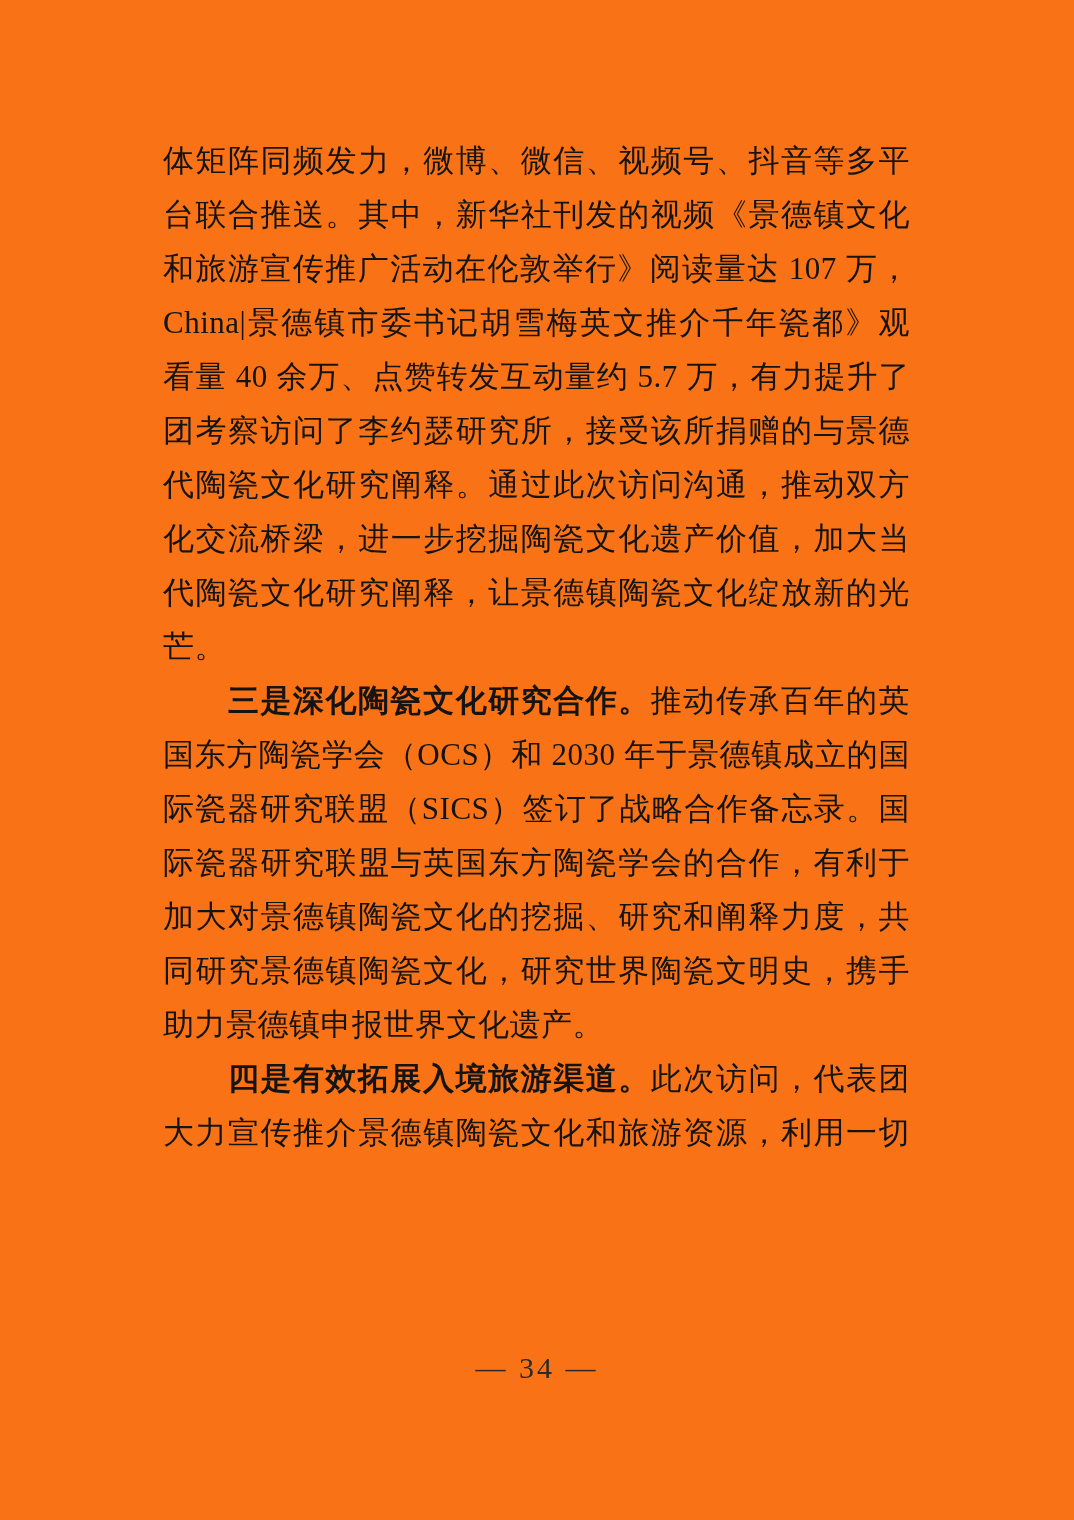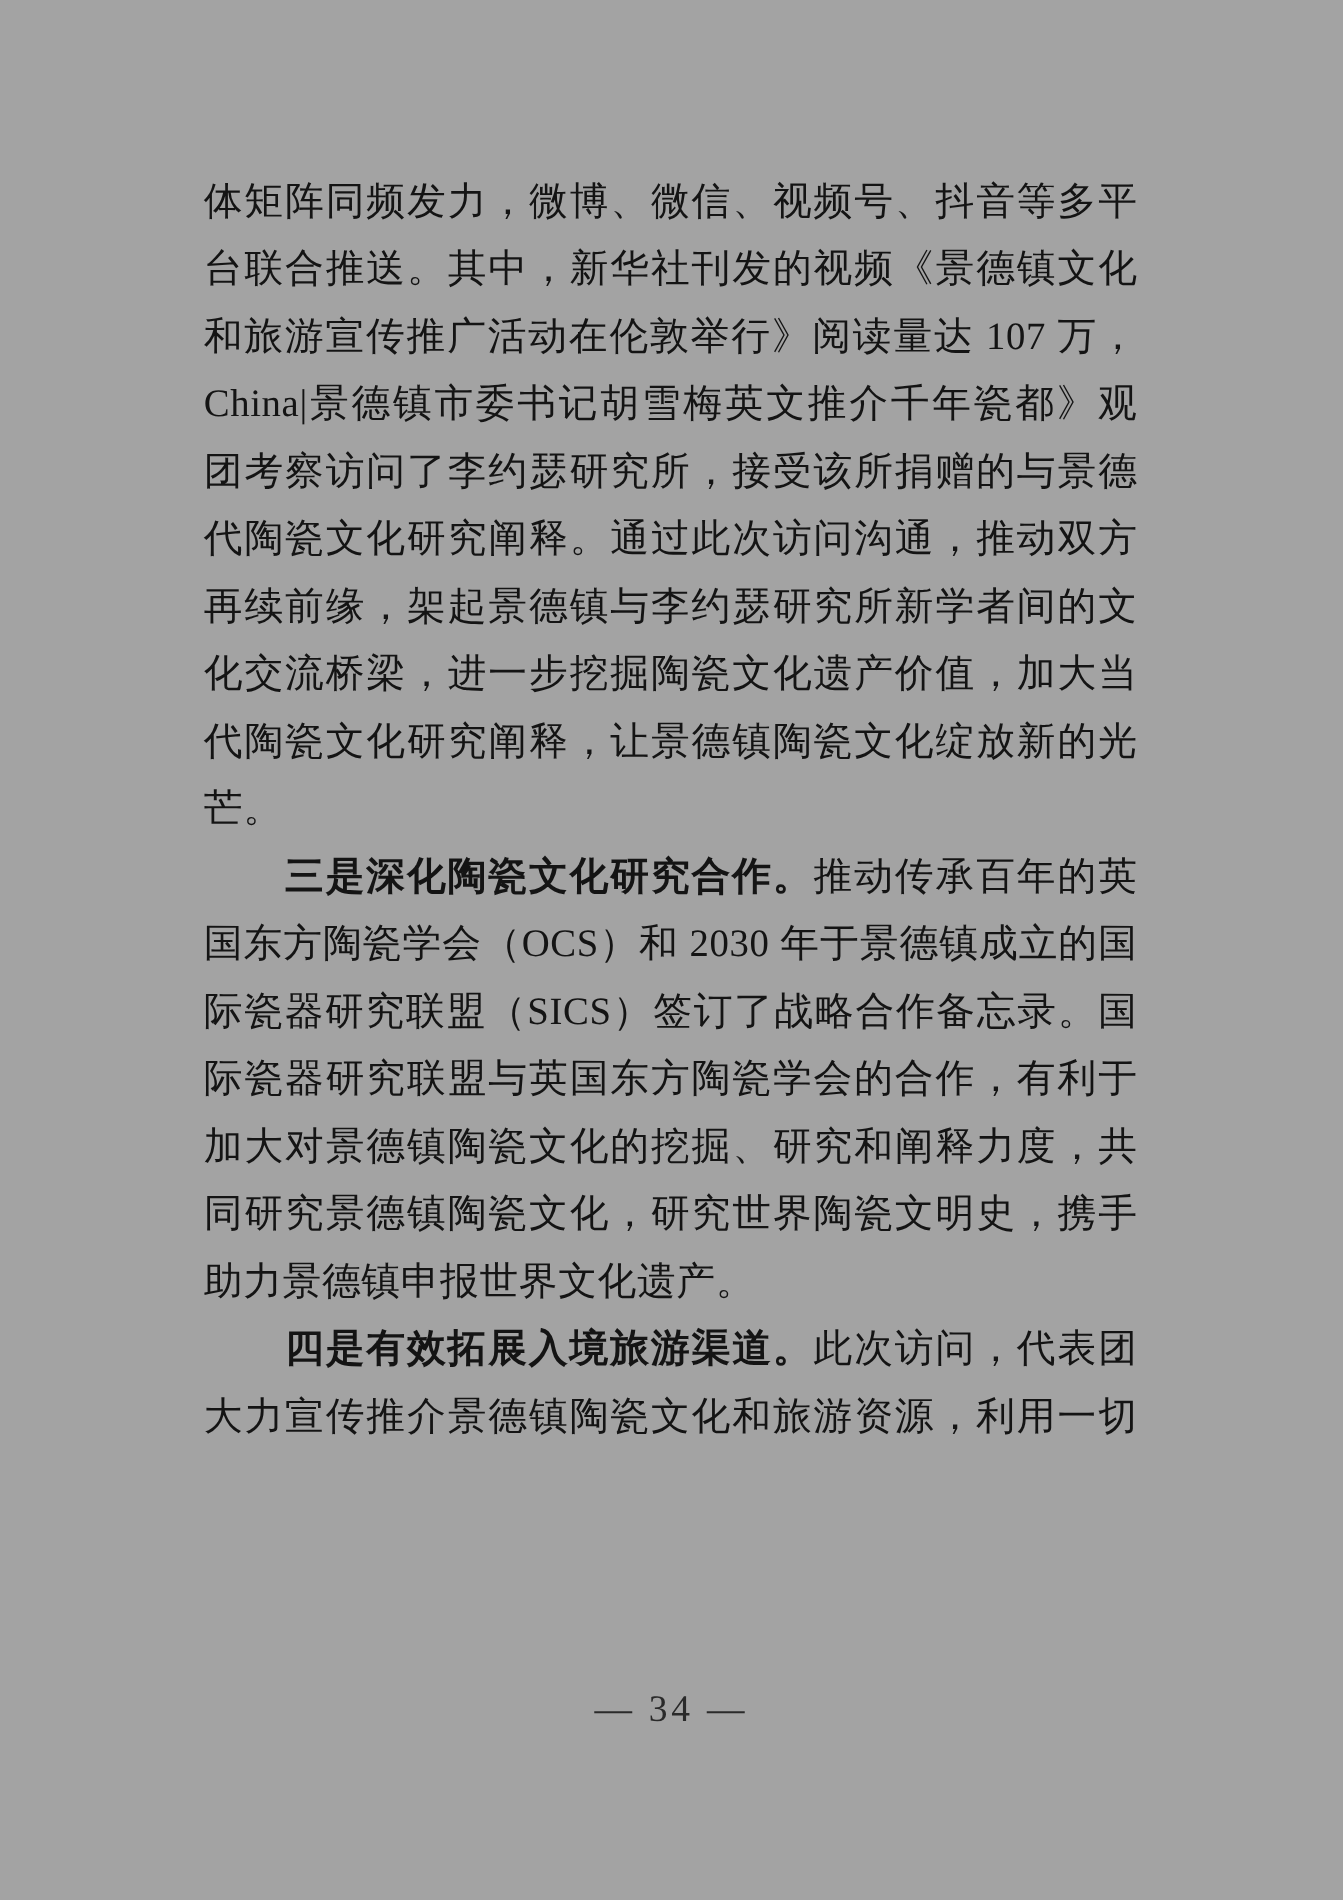--- a/index.html
+++ b/index.html
@@ -4,21 +4,21 @@
 <style>
   html, body {
     margin: 0;
     padding: 0;
     background: #ffffff;
   }
   .page {
     position: relative;
     width: 1074px;
     height: 1520px;
-    background: #a3a3a3;
+    background: #f97316;
     overflow: hidden;
     font-family: "Liberation Serif", "DejaVu Serif", serif;
     color: #141414;
   }
   .content {
     position: absolute;
     left: 163px;
     top: 134px;
     width: 747px;
   }
@@ -57,23 +57,23 @@
 </style>
 </head>
 <body>
 
 <div class="page">
   <div class="content">
     <div class="line justify"><span>体矩阵同频发力，微博、微信、视频号、抖音等多平</span></div>
     <div class="line justify"><span>台联合推送。其中，新华社刊发的视频《景德镇文化</span></div>
     <div class="line justify"><span>和旅游宣传推广活动在伦敦举行》阅读量达 107 万，</span></div>
     <div class="line justify"><span>China|景德镇市委书记胡雪梅英文推介千年瓷都》观</span></div>
+    <div class="line justify"><span>看量 40 余万、点赞转发互动量约 5.7 万，有力提升了</span></div>
     <div class="line justify"><span>团考察访问了李约瑟研究所，接受该所捐赠的与景德</span></div>
     <div class="line justify"><span>代陶瓷文化研究阐释。通过此次访问沟通，推动双方</span></div>
-    <div class="line justify"><span>再续前缘，架起景德镇与李约瑟研究所新学者间的文</span></div>
     <div class="line justify"><span>化交流桥梁，进一步挖掘陶瓷文化遗产价值，加大当</span></div>
     <div class="line justify"><span>代陶瓷文化研究阐释，让景德镇陶瓷文化绽放新的光</span></div>
     <div class="line left"><span>芒。</span></div>
     <div class="line justify indent"><span class="bold-run">三是深化陶瓷文化研究合作。</span><span>推动传承百年的英</span></div>
     <div class="line justify"><span>国东方陶瓷学会（OCS）和 2030 年于景德镇成立的国</span></div>
     <div class="line justify"><span>际瓷器研究联盟（SICS）签订了战略合作备忘录。国</span></div>
     <div class="line justify"><span>际瓷器研究联盟与英国东方陶瓷学会的合作，有利于</span></div>
     <div class="line justify"><span>加大对景德镇陶瓷文化的挖掘、研究和阐释力度，共</span></div>
     <div class="line justify"><span>同研究景德镇陶瓷文化，研究世界陶瓷文明史，携手</span></div>
     <div class="line left"><span>助力景德镇申报世界文化遗产。</span></div>

